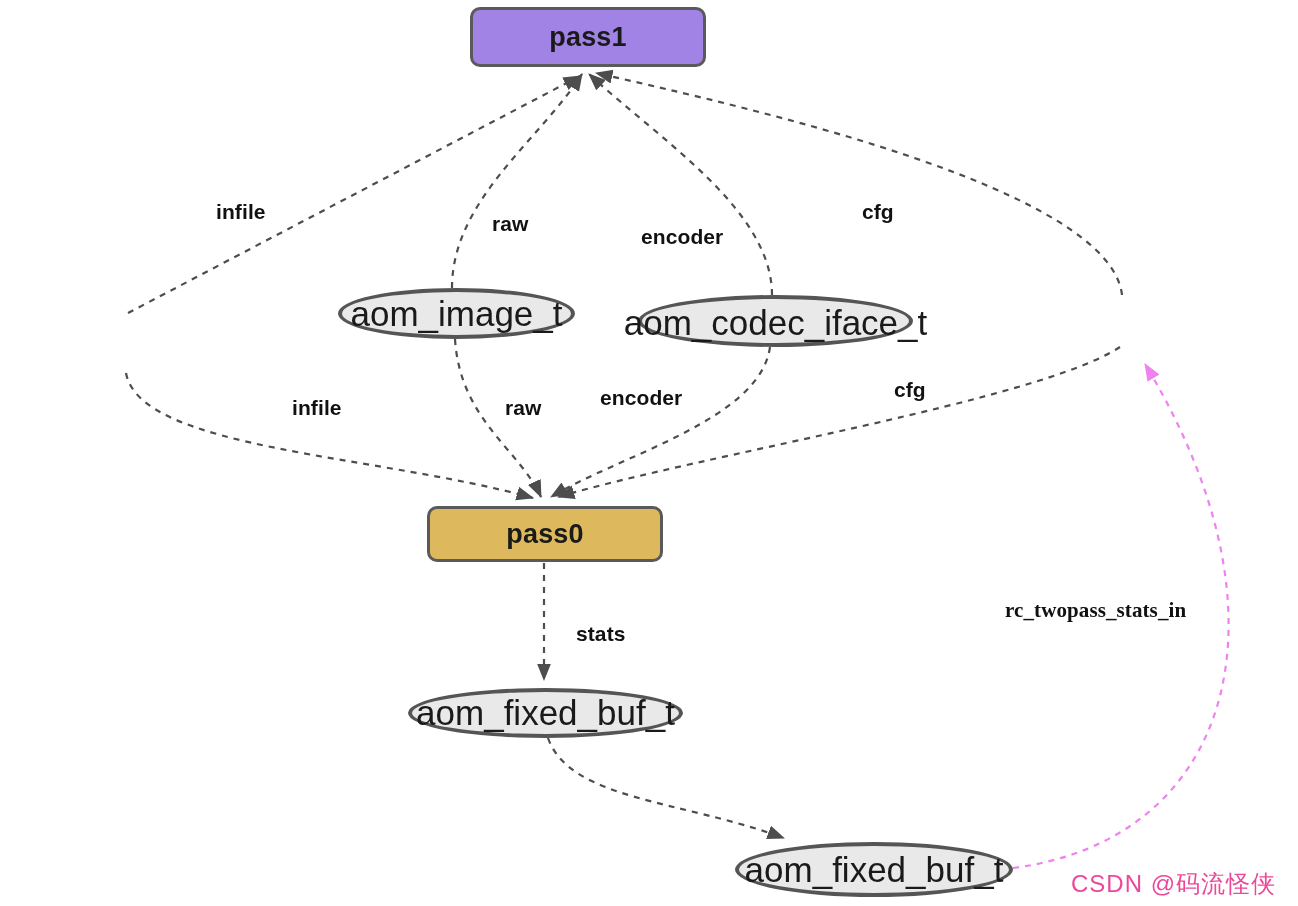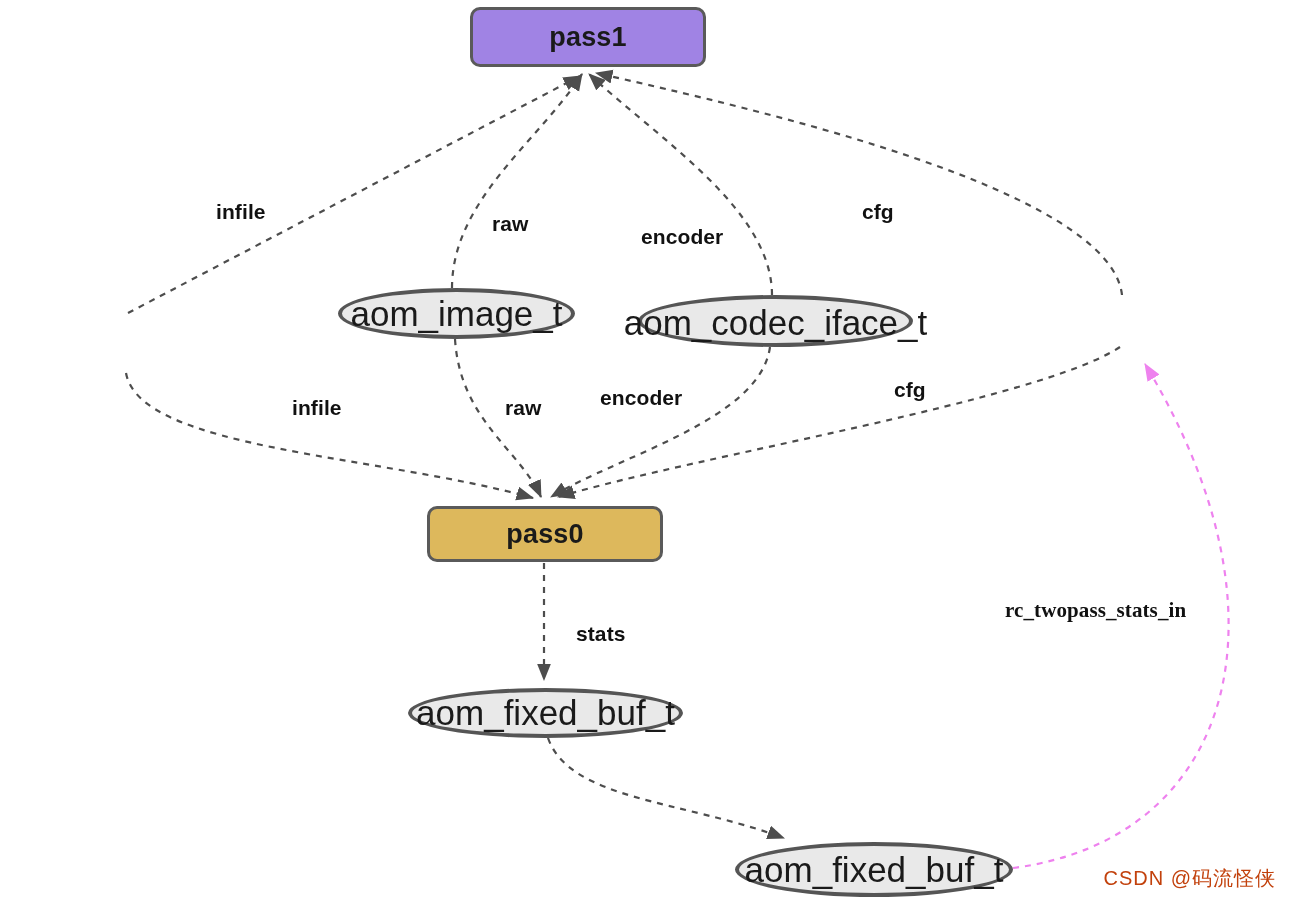--- a/index.html
+++ b/index.html
@@ -54,23 +54,23 @@
     position: absolute;
     font-weight: bold;
     font-size: 21px;
     color: #111111;
     white-space: nowrap;
     letter-spacing: 0.1px;
   }
   #watermark {
     position: absolute;
     right: 22px;
-    bottom: 14px;
-    font-size: 20px;
-    color: #c2410c;
+    bottom: 6px;
+    font-size: 24px;
+    color: #ec4899;
     white-space: nowrap;
     letter-spacing: 1px;
   }
 </style>
 </head>
 <body>
 
 <div id="canvas">
 
   <svg id="graph-svg" viewBox="0 0 1298 906" xmlns="http://www.w3.org/2000/svg">

